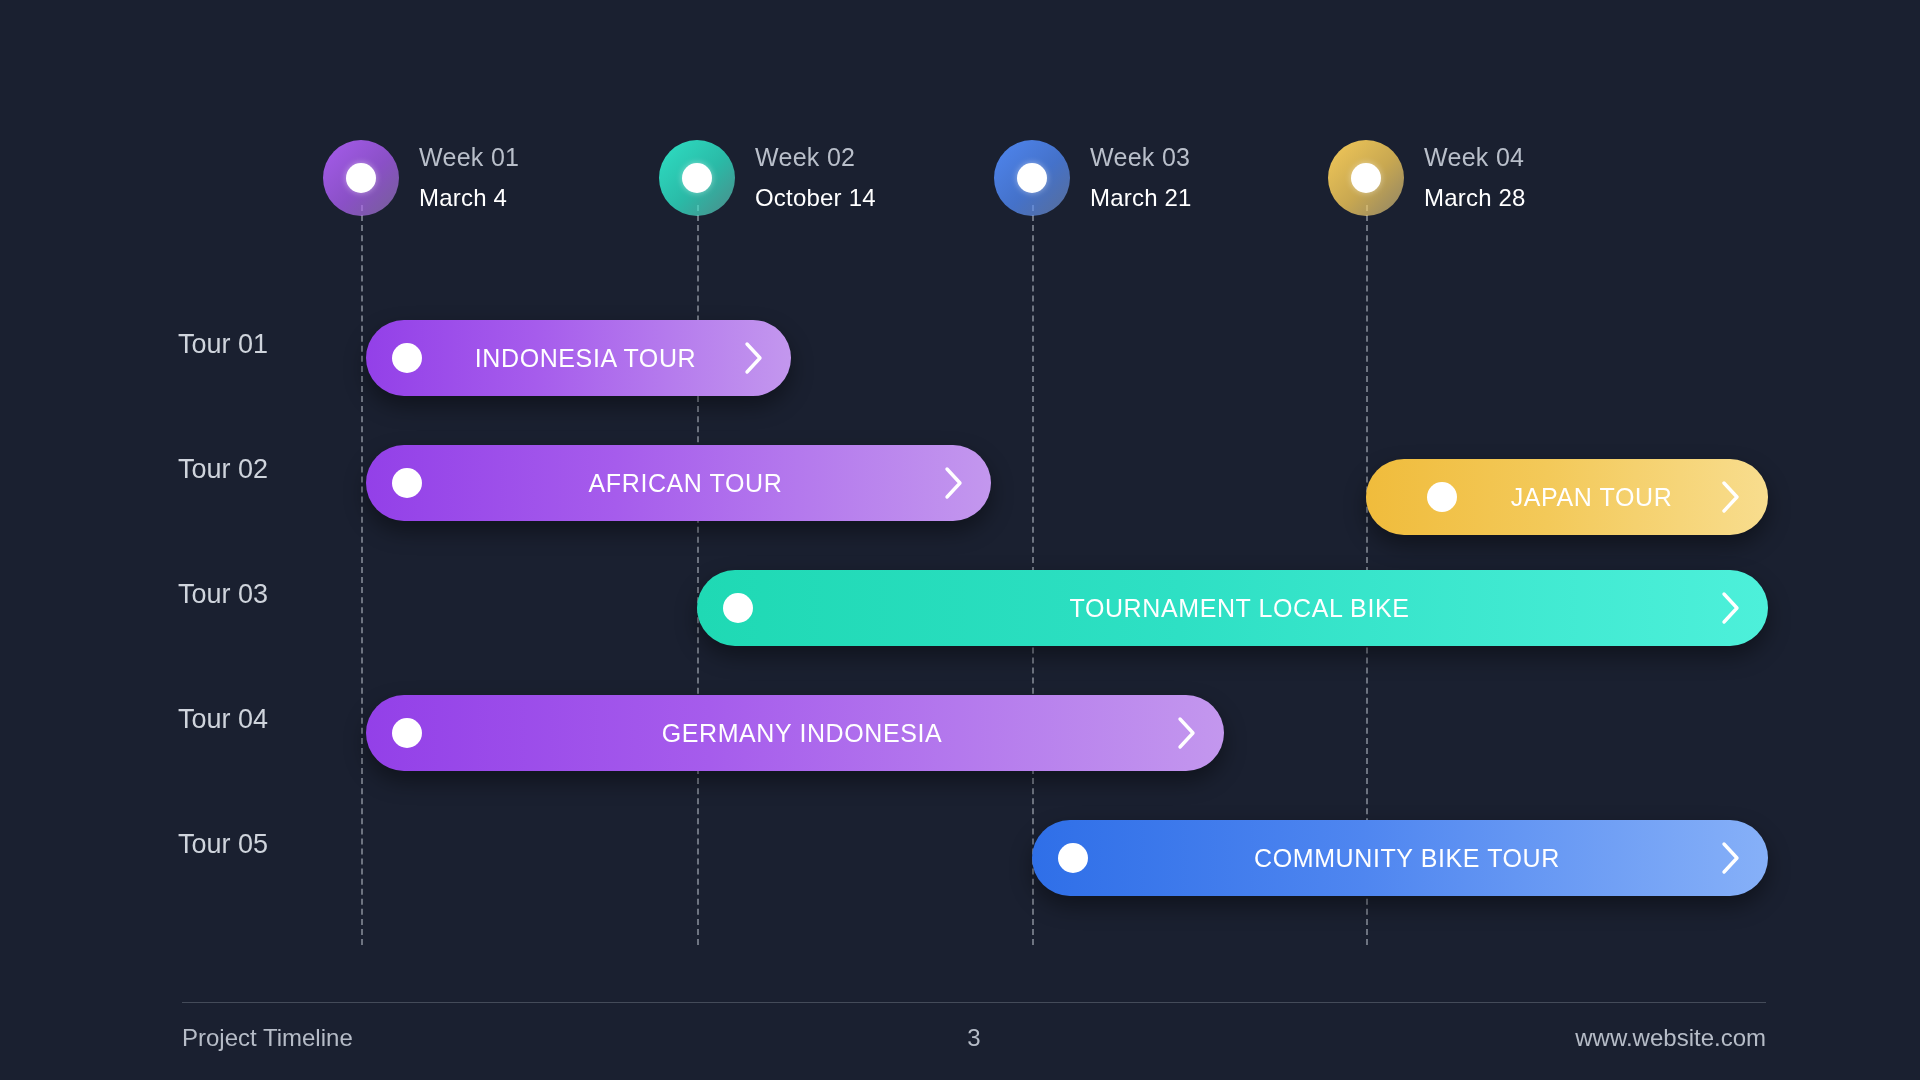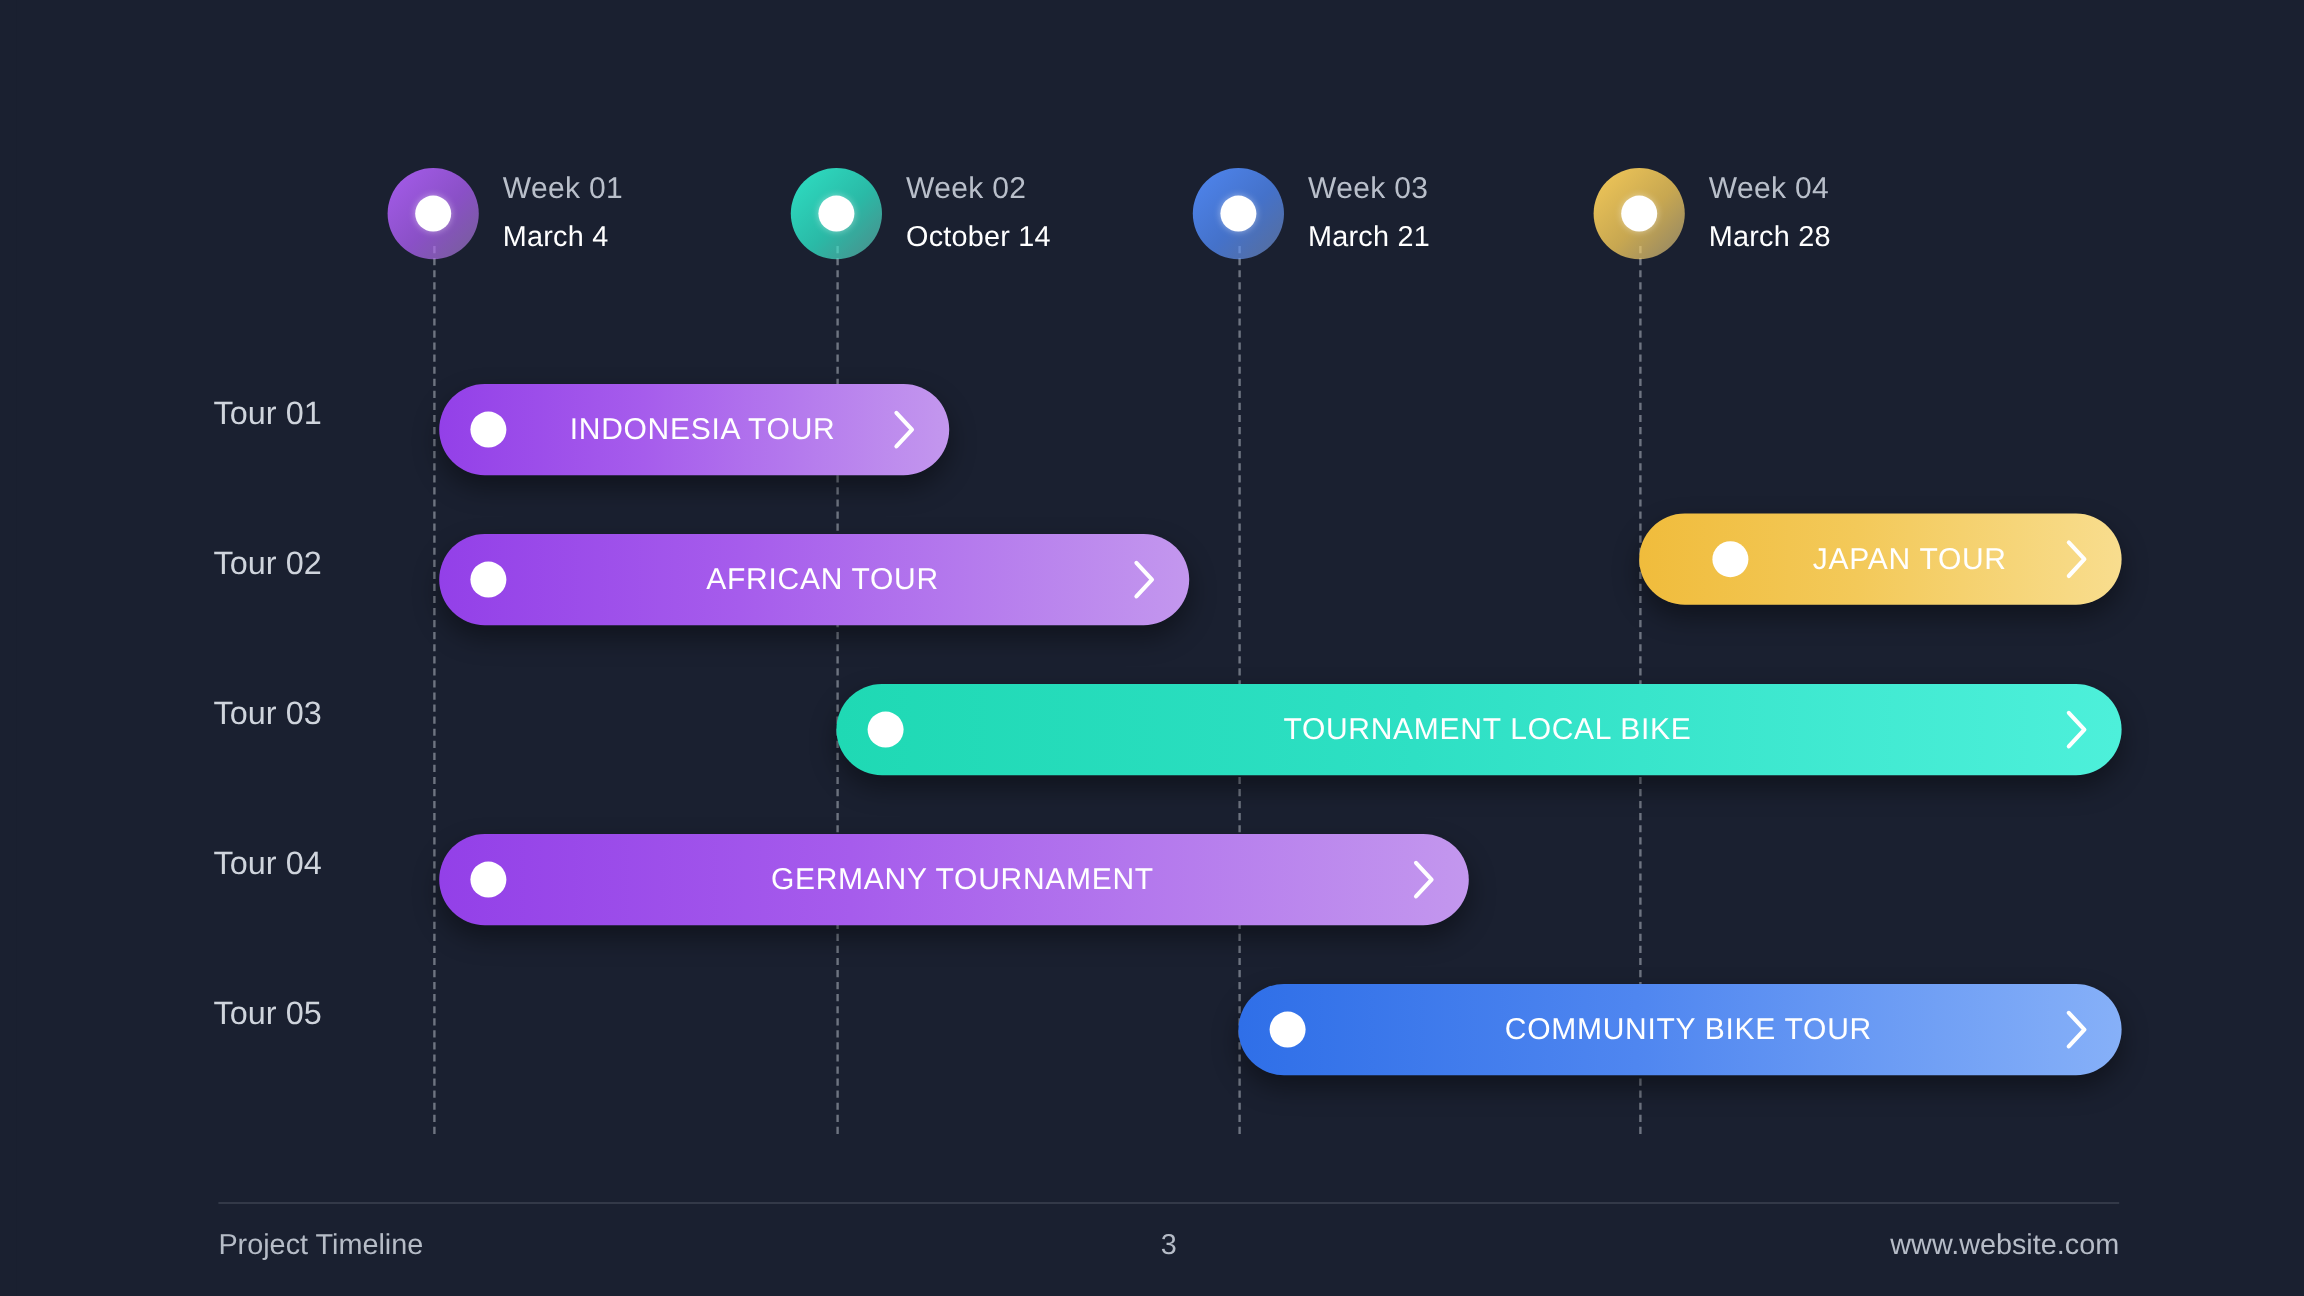--- a/index.html
+++ b/index.html
@@ -171,41 +171,41 @@
       </div>
       <div class="bar g-purple" style="left: 352px; width: 625px; top: 445px;">
         <div class="bar-dot"></div>
         <div class="bar-text">AFRICAN TOUR</div>
         <div class="chev">
           <svg width="22" height="34" viewBox="0 0 22 34" fill="none">
             <path d="M4 3 L17 17 L4 31" stroke="#ffffff" stroke-width="3.4" stroke-linecap="round" stroke-linejoin="round"></path>
           </svg>
         </div>
       </div>
-      <div class="bar g-yellow" style="left: 1352px; width: 402px; top: 428px; padding-left: 35px;">
+      <div class="bar g-yellow" style="left: 1352px; width: 402px; top: 459px; padding-left: 35px;">
         <div class="bar-dot"></div>
         <div class="bar-text">JAPAN TOUR</div>
         <div class="chev">
           <svg width="22" height="34" viewBox="0 0 22 34" fill="none">
             <path d="M4 3 L17 17 L4 31" stroke="#ffffff" stroke-width="3.4" stroke-linecap="round" stroke-linejoin="round"></path>
           </svg>
         </div>
       </div>
       <div class="bar g-teal" style="left: 683px; width: 1071px; top: 570px;">
         <div class="bar-dot"></div>
         <div class="bar-text">TOURNAMENT LOCAL BIKE</div>
         <div class="chev">
           <svg width="22" height="34" viewBox="0 0 22 34" fill="none">
             <path d="M4 3 L17 17 L4 31" stroke="#ffffff" stroke-width="3.4" stroke-linecap="round" stroke-linejoin="round"></path>
           </svg>
         </div>
       </div>
       <div class="bar g-purple" style="left: 352px; width: 858px; top: 695px;">
         <div class="bar-dot"></div>
-        <div class="bar-text">GERMANY TOURNAMENT</div>
+        <div class="bar-text">GERMANY INDONESIA</div>
         <div class="chev">
           <svg width="22" height="34" viewBox="0 0 22 34" fill="none">
             <path d="M4 3 L17 17 L4 31" stroke="#ffffff" stroke-width="3.4" stroke-linecap="round" stroke-linejoin="round"></path>
           </svg>
         </div>
       </div>
       <div class="bar g-blue" style="left: 1018px; width: 736px; top: 820px;">
         <div class="bar-dot"></div>
         <div class="bar-text">COMMUNITY BIKE TOUR</div>
         <div class="chev">

